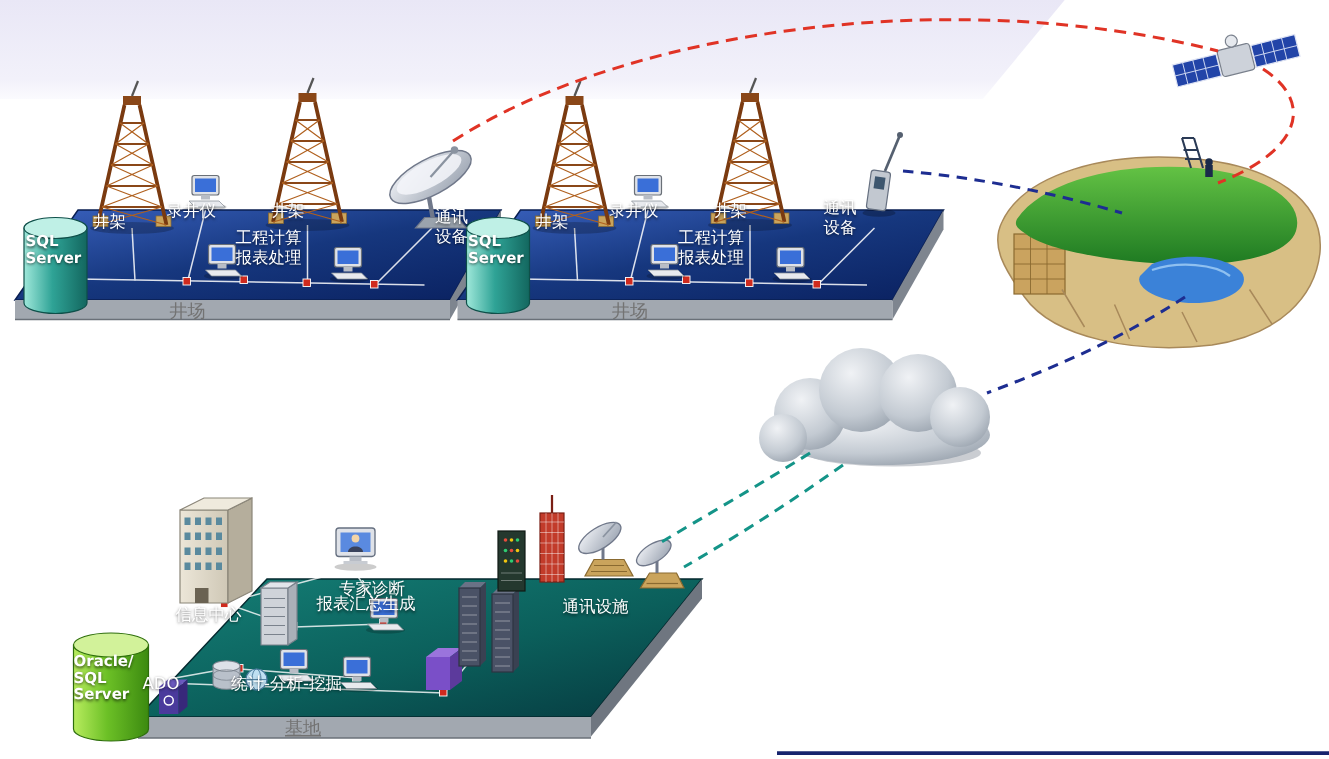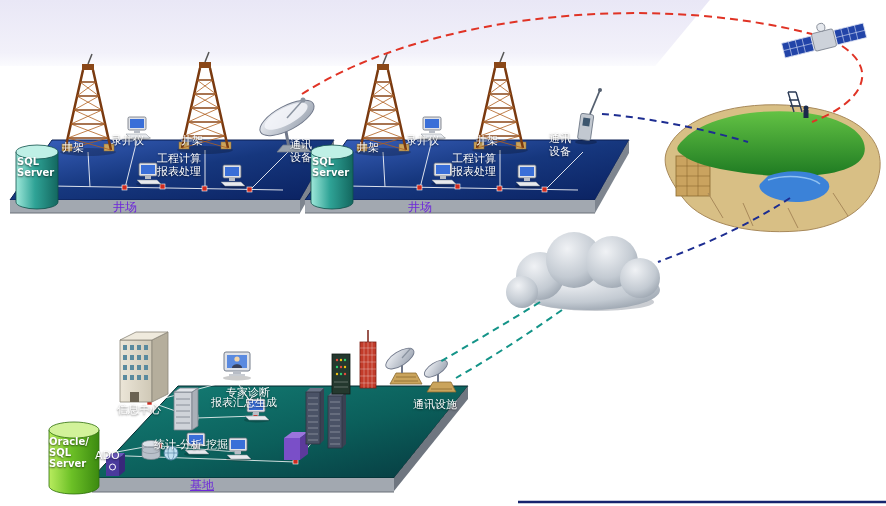--- a/index.html
+++ b/index.html
@@ -5,21 +5,21 @@
   html,body{margin:0;padding:0;background:#fff;}
   .canvas{position:relative;width:886px;height:506px;background:#ffffff;overflow:hidden;
           font-family:"DejaVu Sans","Liberation Sans",sans-serif;}
   .bg-band{position:absolute;left:0;top:0;width:780px;height:66px;
            background:linear-gradient(180deg,#e9e7f6 0%,#f2f1fa 80%,#fbfbfe 100%);
            clip-path:polygon(0 0,91% 0,84% 100%,0 100%);}
   svg{position:absolute;left:0;top:0;}
   .lbl{position:absolute;color:#ffffff;font-size:11px;line-height:13px;white-space:pre-line;
        text-shadow:0 1px 2px rgba(0,0,0,.6);}
   .lbl.db{font-weight:bold;font-size:10px;line-height:11px;text-align:left;}
-  .lbl.dark{color:#6d28d9;text-shadow:none;font-size:12px;line-height:14px;text-align:center;}
+  .lbl.dark{color:#737373;text-shadow:none;font-size:12px;line-height:14px;text-align:center;}
 </style>
 </head>
 <body>
 
 <div class="canvas">
   <div class="bg-band"></div>
 
   <svg width="886" height="506" viewBox="0 0 886 506">
     <defs>
       <linearGradient id="gBlue" x1="0" y1="0" x2="1" y2="1">
@@ -377,16 +377,16 @@
 设备</div>
   <div class="lbl dark" style="left:390px;top:200px;width:60px;">井场</div>
 
   <div class="lbl db" style="left:49px;top:436px;width:74px;">Oracle/
 SQL
 Server</div>
   <div class="lbl" style="left:95px;top:449px;text-align:center;">ADO</div>
   <div class="lbl" style="left:117px;top:403px;">信息中心</div>
   <div class="lbl" style="left:226px;top:386px;text-align:right;">专家诊断</div>
   <div class="lbl" style="left:199px;top:396px;padding-left:12px;">报表汇总生成</div>
-  <div class="lbl" style="left:154px;top:438px;">统计-分析-挖掘</div>
-  <div class="lbl" style="left:375px;top:398px;margin-left:38px;">通讯设施</div>
+  <div class="lbl" style="left:154px;top:449px;">统计-分析-挖掘</div>
+  <div class="lbl" style="left:375px;top:398px;">通讯设施</div>
   <div class="lbl dark" style="left:172px;top:478px;width:60px;text-decoration:underline;">基地</div>
 </div>
 
 </body></html>

